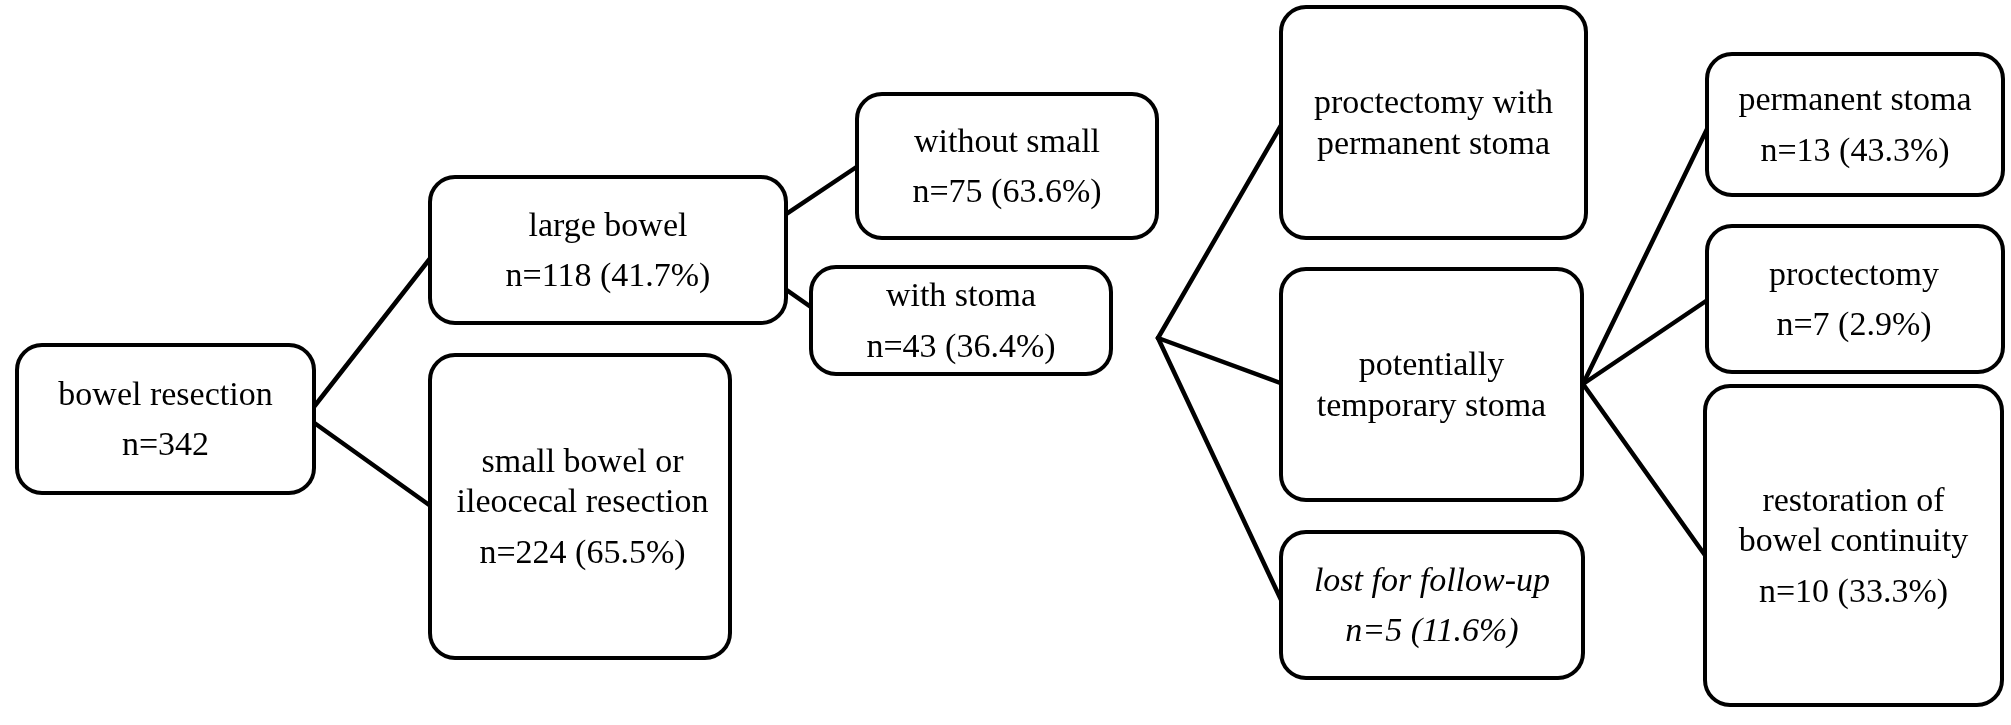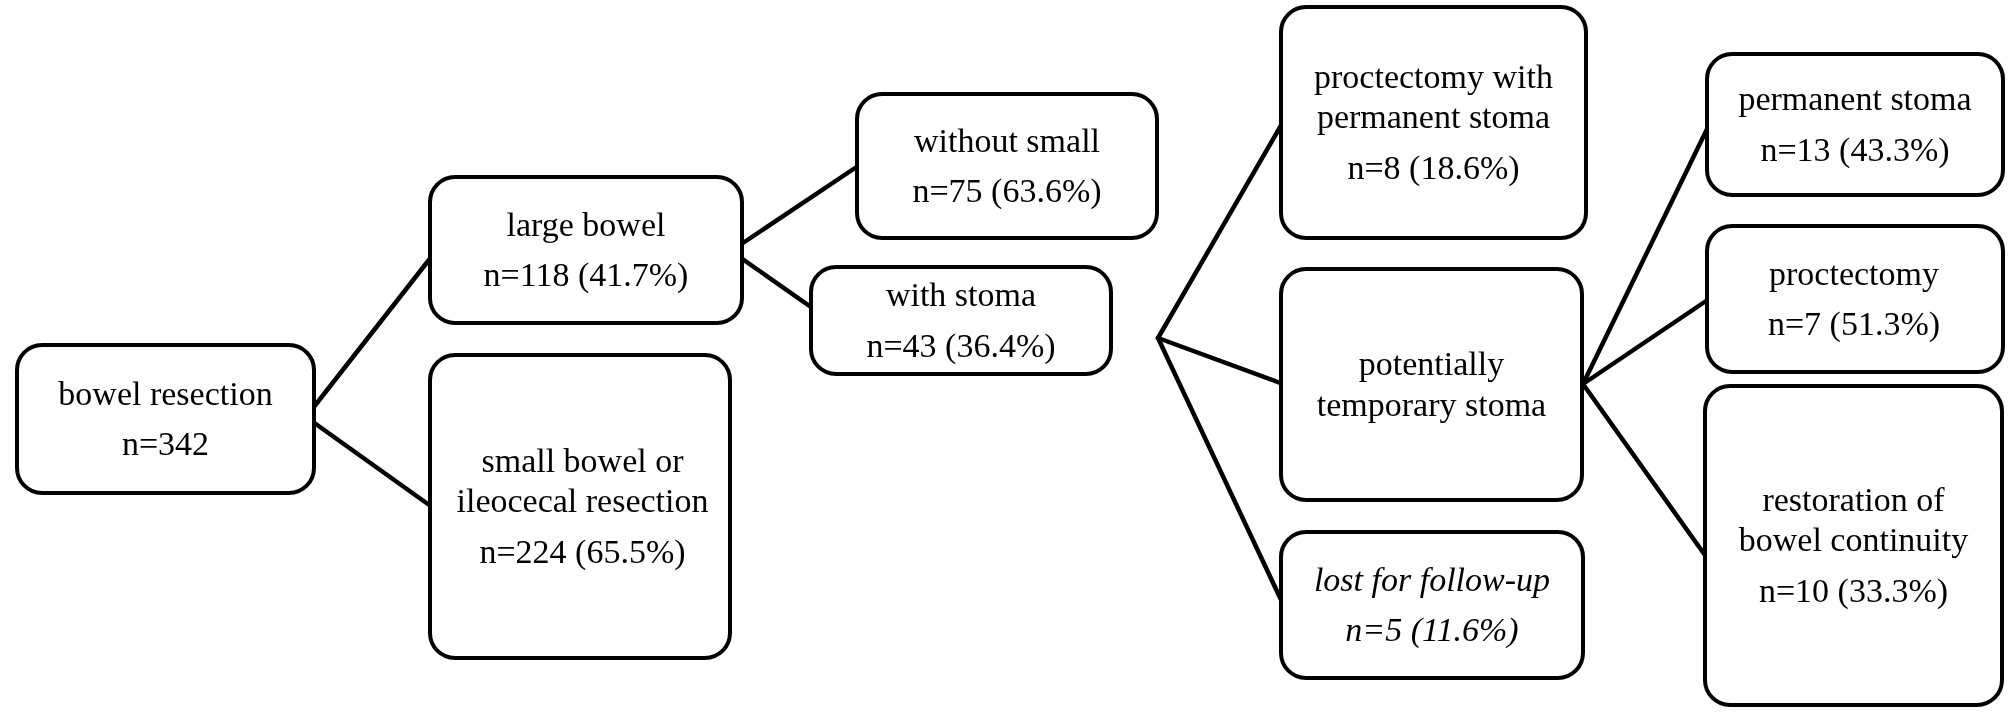--- a/index.html
+++ b/index.html
@@ -46,21 +46,21 @@
     line-height: 1.18;
     white-space: pre-line;
   }
   .node .value {
     font-size: 34px;
     line-height: 1.18;
     margin-top: 10px;
   }
   
   .n0  { left: 15px;    top: 343px; width: 301px; height: 152px; }
-  .n1  { left: 428px;  top: 175px; width: 316px; height: 150px; }
+  .n1  { left: 428px;  top: 175px; width: 360px; height: 150px; }
   .n2  { left: 428px;  top: 353px; width: 304px; height: 307px; padding-left: 15px; }
   .n3  { left: 855px;  top: 92px;  width: 304px; height: 148px; }
   .n4  { left: 809px;  top: 265px; width: 304px; height: 111px; }
   .n5  { left: 1279px; top: 5px;   width: 309px; height: 235px; align-items: center; }
   .n6  { left: 1279px; top: 267px; width: 305px; height: 235px; gap: 25px; }
   .n7  { left: 1279px; top: 530px; width: 306px; height: 150px; font-style: italic; }
   .n8  { left: 1705px; top: 52px;  width: 300px; height: 145px; }
   .n9  { left: 1705px; top: 224px; width: 300px; height: 150px; padding-left: 8px; }
   .n10 { left: 1703px; top: 384px; width: 301px; height: 323px; }
 </style>
@@ -104,41 +104,40 @@
   </div>
 
   <div class="node n4">
     <div class="label">with stoma</div>
     <div class="value">n=43 (36.4%)</div>
   </div>
 
   <div class="node n5">
     <div class="label">proctectomy with
 permanent stoma</div>
-    <div class="value">n=8 (18.6%)</div>
   </div>
 
   <div class="node n6">
     <div class="label">potentially
 temporary stoma</div>
   </div>
 
   <div class="node n7">
     <div class="label">lost for follow-up</div>
     <div class="value">n=5 (11.6%)</div>
   </div>
 
   <div class="node n8">
     <div class="label">permanent stoma</div>
     <div class="value">n=13 (43.3%)</div>
   </div>
 
   <div class="node n9">
     <div class="label">proctectomy</div>
-    <div class="value">n=7 (51.3%)</div>
+    <div class="value">n=7 (2.9%)</div>
   </div>
 
   <div class="node n10">
     <div class="label">restoration of
 bowel continuity</div>
     <div class="value">n=10 (33.3%)</div>
   </div>
 
 </div>
 

